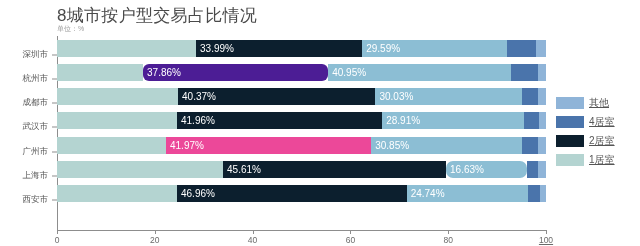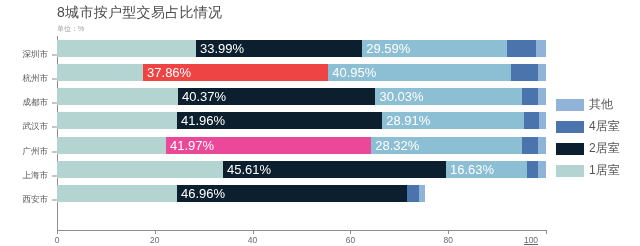--- a/index.html
+++ b/index.html
@@ -7,21 +7,21 @@
     width:640px;height:246px;
     background:#ffffff;
     font-family:"Liberation Sans","DejaVu Sans",sans-serif;
     overflow:hidden;
   }
   #chart-root{position:relative;width:640px;height:246px;}
 
   
   .chart-title{
     position:absolute;left:57px;top:4px;
-    font-size:14px;color:#4a4a4a;letter-spacing:.3px;
+    font-size:17px;color:#4a4a4a;letter-spacing:.3px;
     white-space:nowrap;
   }
   .chart-unit{
     position:absolute;left:57px;top:24px;
     font-size:7px;color:#9a9a9a;white-space:nowrap;
   }
 
   
   .plot{
     position:absolute;left:57px;top:36px;
@@ -54,21 +54,21 @@
     position:absolute;left:0;top:0;height:17px;width:100%;
     display:flex;
   }
   .seg{
     height:100%;
     display:flex;align-items:center;
     position:relative;
     box-sizing:border-box;
   }
   .seg .lbl{
-    font-size:13px;color:#ffffff;white-space:nowrap;
+    font-size:10px;color:#ffffff;white-space:nowrap;
     padding-left:4px;
   }
 
   
   .xtick{
     position:absolute;top:230px;width:1px;height:4px;background:#8d8d8d;
   }
   .xlabel{
     position:absolute;top:235px;
     font-size:8.5px;color:#6b6b6b;
@@ -76,21 +76,21 @@
     white-space:nowrap;
   }
 
   
   .legend{
     position:absolute;left:556px;top:96px;
     display:flex;flex-direction:column;gap:5px;
   }
   .legend-item{display:flex;align-items:center;gap:5px;}
   .swatch{width:28px;height:12px;display:block;}
-  .legend-text{font-size:12px;color:#555555;white-space:nowrap;}
+  .legend-text{font-size:10px;color:#555555;white-space:nowrap;text-decoration:underline;}
 </style>
 </head>
 <body>
 
 <div id="chart-root">
 
   <div class="chart-title">8城市按户型交易占比情况</div>
   <div class="chart-unit">单位：%</div>
 
   <div class="axis-y-line"></div>
@@ -110,21 +110,21 @@
           </div>
           <div class="seg" style="width: 28.9977px; background: rgb(74, 116, 171);"></div>
           <div class="seg" style="width: 10.0734px; background: rgb(143, 180, 216);"></div>
         </div>
       </div>
       <div class="row" style="top: 27.875px;">
         <div class="ytick"></div>
         <div class="ylabel">杭州市</div>
         <div class="bar">
           <div class="seg" style="width: 86.064px; background: rgb(180, 212, 209);"></div>
-          <div class="seg" style="width: 185.135px; background: #ef4444;">
+          <div class="seg" style="width: 185.135px; background: #4c1d95; border-radius: 6px;">
             <span class="lbl">37.86%</span>
           </div>
           <div class="seg" style="width: 182.788px; background: rgb(140, 190, 212);">
             <span class="lbl">40.95%</span>
           </div>
           <div class="seg" style="width: 26.9928px; background: rgb(74, 116, 171);"></div>
           <div class="seg" style="width: 8.0196px; background: rgb(143, 180, 216);"></div>
         </div>
       </div>
       <div class="row" style="top: 52.125px;">
@@ -159,68 +159,71 @@
       </div>
       <div class="row" style="top: 100.625px;">
         <div class="ytick"></div>
         <div class="ylabel">广州市</div>
         <div class="bar">
           <div class="seg" style="width: 108.998px; background: rgb(180, 212, 209);"></div>
           <div class="seg" style="width: 205.233px; background: #ec4899;">
             <span class="lbl">41.97%</span>
           </div>
           <div class="seg" style="width: 150.857px; background: rgb(140, 190, 212);">
-            <span class="lbl">28.32%</span>
+            <span class="lbl">30.85%</span>
           </div>
           <div class="seg" style="width: 16.137px; background: rgb(74, 116, 171);"></div>
           <div class="seg" style="width: 7.7751px; background: rgb(143, 180, 216);"></div>
         </div>
       </div>
       <div class="row" style="top: 124.875px;">
         <div class="ytick"></div>
         <div class="ylabel">上海市</div>
         <div class="bar">
           <div class="seg" style="width: 166.016px; background: rgb(180, 212, 209);"></div>
           <div class="seg" style="width: 223.033px; background: rgb(12, 31, 46);">
             <span class="lbl">45.61%</span>
           </div>
-          <div class="seg" style="width: 81.3207px; background: rgb(140, 190, 212);">
+          <div class="seg" style="width: 81.3207px; background: rgb(140, 190, 212); border-radius: 7px;">
             <span class="lbl">16.63%</span>
           </div>
           <div class="seg" style="width: 11.0514px; background: rgb(74, 116, 171);"></div>
           <div class="seg" style="width: 7.5795px; background: rgb(143, 180, 216);"></div>
         </div>
       </div>
       <div class="row" style="top: 149.125px; text-decoration: underline;">
         <div class="ytick"></div>
         <div class="ylabel">西安市</div>
         <div class="bar">
           <div class="seg" style="width: 120.001px; background: rgb(180, 212, 209);"></div>
           <div class="seg" style="width: 229.634px; background: rgb(12, 31, 46);">
             <span class="lbl">46.96%</span>
+          </div>
+          <div class="seg" style="width: 120.979px; background: rgb(140, 190, 212);">
+            <span class="lbl">24.74%</span>
           </div>
           <div class="seg" style="width: 12.0783px; background: rgb(74, 116, 171);"></div>
           <div class="seg" style="width: 6.3081px; background: rgb(143, 180, 216);"></div>
         </div>
       </div>
     </div>
 
   <div id="xaxis">
       <div class="xtick" style="left: 57px;"></div>
       <div class="xlabel" style="left: 57px;">0</div>
       <div class="xtick" style="left: 154.8px;"></div>
       <div class="xlabel" style="left: 154.8px;">20</div>
       <div class="xtick" style="left: 252.6px;"></div>
       <div class="xlabel" style="left: 252.6px;">40</div>
       <div class="xtick" style="left: 350.4px;"></div>
       <div class="xlabel" style="left: 350.4px;">60</div>
       <div class="xtick" style="left: 448.2px;"></div>
       <div class="xlabel" style="left: 448.2px;">80</div>
       <div class="xtick" style="left: 546px;"></div>
-      <div class="xlabel" style="left: 531px; text-decoration: underline;">100</div>
+      <div class="xlabel" style="left: 546px; text-decoration: underline;">100</div>
     </div>
 
   <div class="legend" id="legend">
       <div class="legend-item">
         <span class="swatch" style="background: rgb(143, 180, 216);"></span>
         <span class="legend-text">其他</span>
       </div>
       <div class="legend-item">
         <span class="swatch" style="background: rgb(74, 116, 171);"></span>
         <span class="legend-text">4居室</span>

